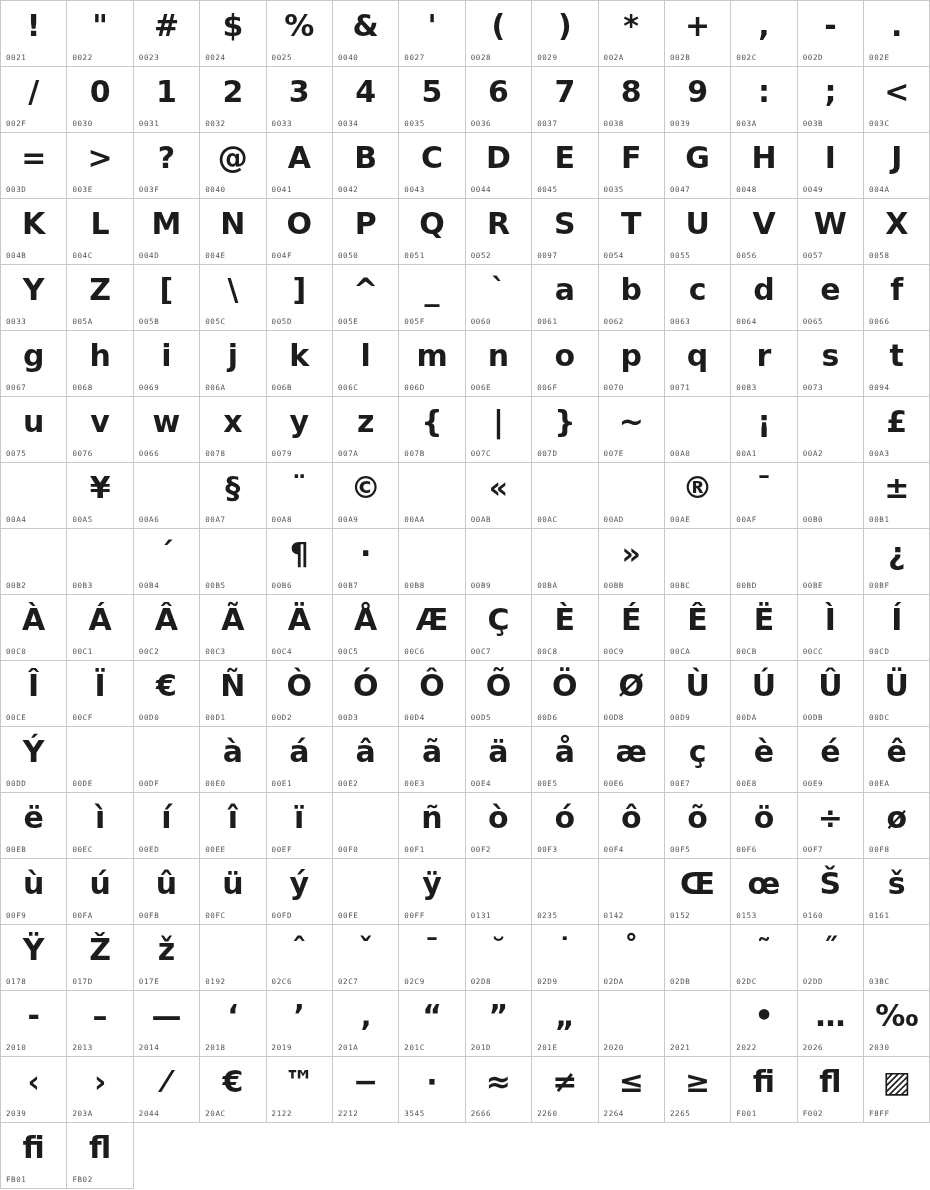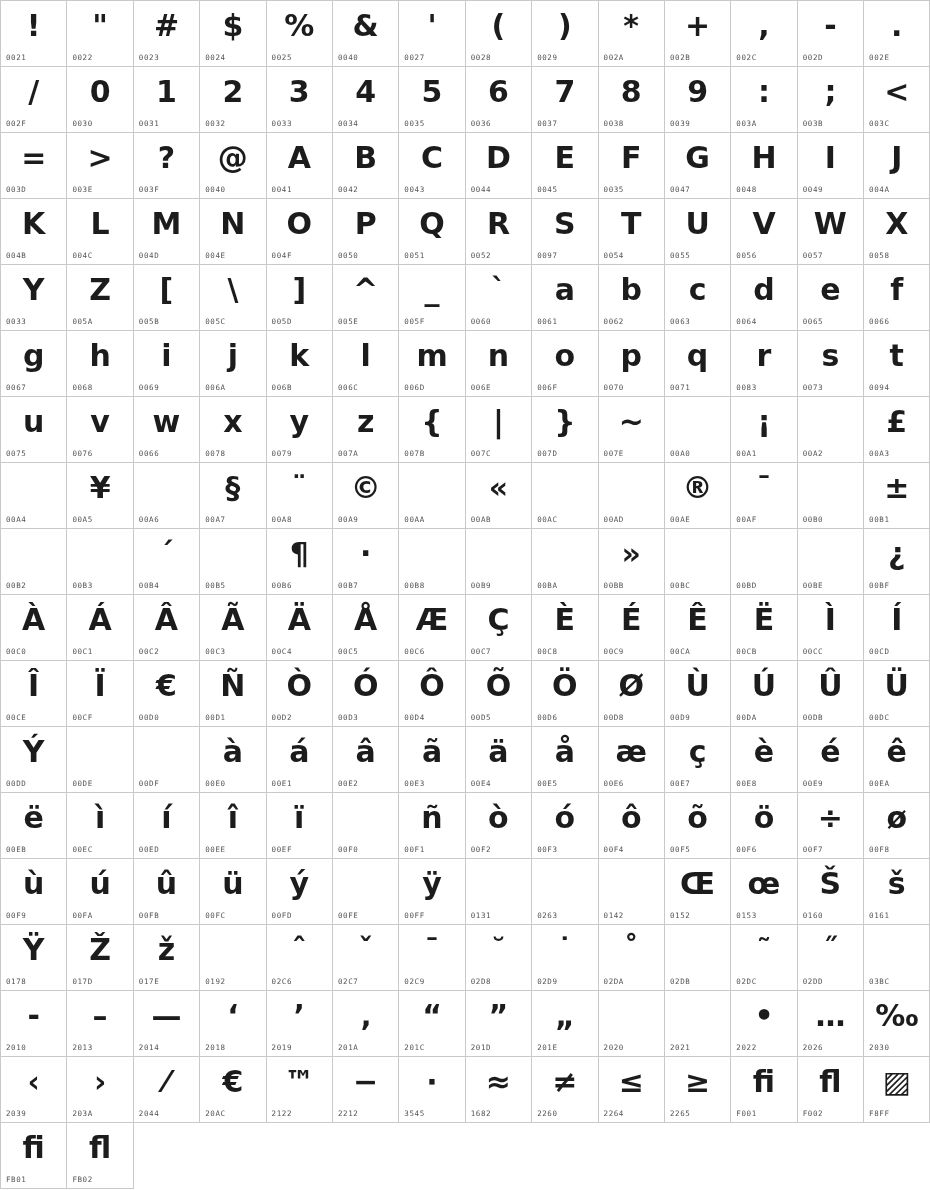--- a/index.html
+++ b/index.html
@@ -820,21 +820,21 @@
     <div class="cell">
       <div class="glyph">ÿ</div>
       <div class="code">00FF</div>
     </div>
     <div class="cell empty">
       <div class="glyph"></div>
       <div class="code">0131</div>
     </div>
     <div class="cell empty">
       <div class="glyph"></div>
-      <div class="code">0263</div>
+      <div class="code">0235</div>
     </div>
     <div class="cell empty">
       <div class="glyph"></div>
       <div class="code">0142</div>
     </div>
     <div class="cell">
       <div class="glyph">Œ</div>
       <div class="code">0152</div>
     </div>
     <div class="cell">
@@ -984,21 +984,21 @@
     <div class="cell">
       <div class="glyph">−</div>
       <div class="code">2212</div>
     </div>
     <div class="cell">
       <div class="glyph">∙</div>
       <div class="code">3545</div>
     </div>
     <div class="cell">
       <div class="glyph">≈</div>
-      <div class="code">1682</div>
+      <div class="code">2666</div>
     </div>
     <div class="cell">
       <div class="glyph">≠</div>
       <div class="code">2260</div>
     </div>
     <div class="cell">
       <div class="glyph">≤</div>
       <div class="code">2264</div>
     </div>
     <div class="cell">

